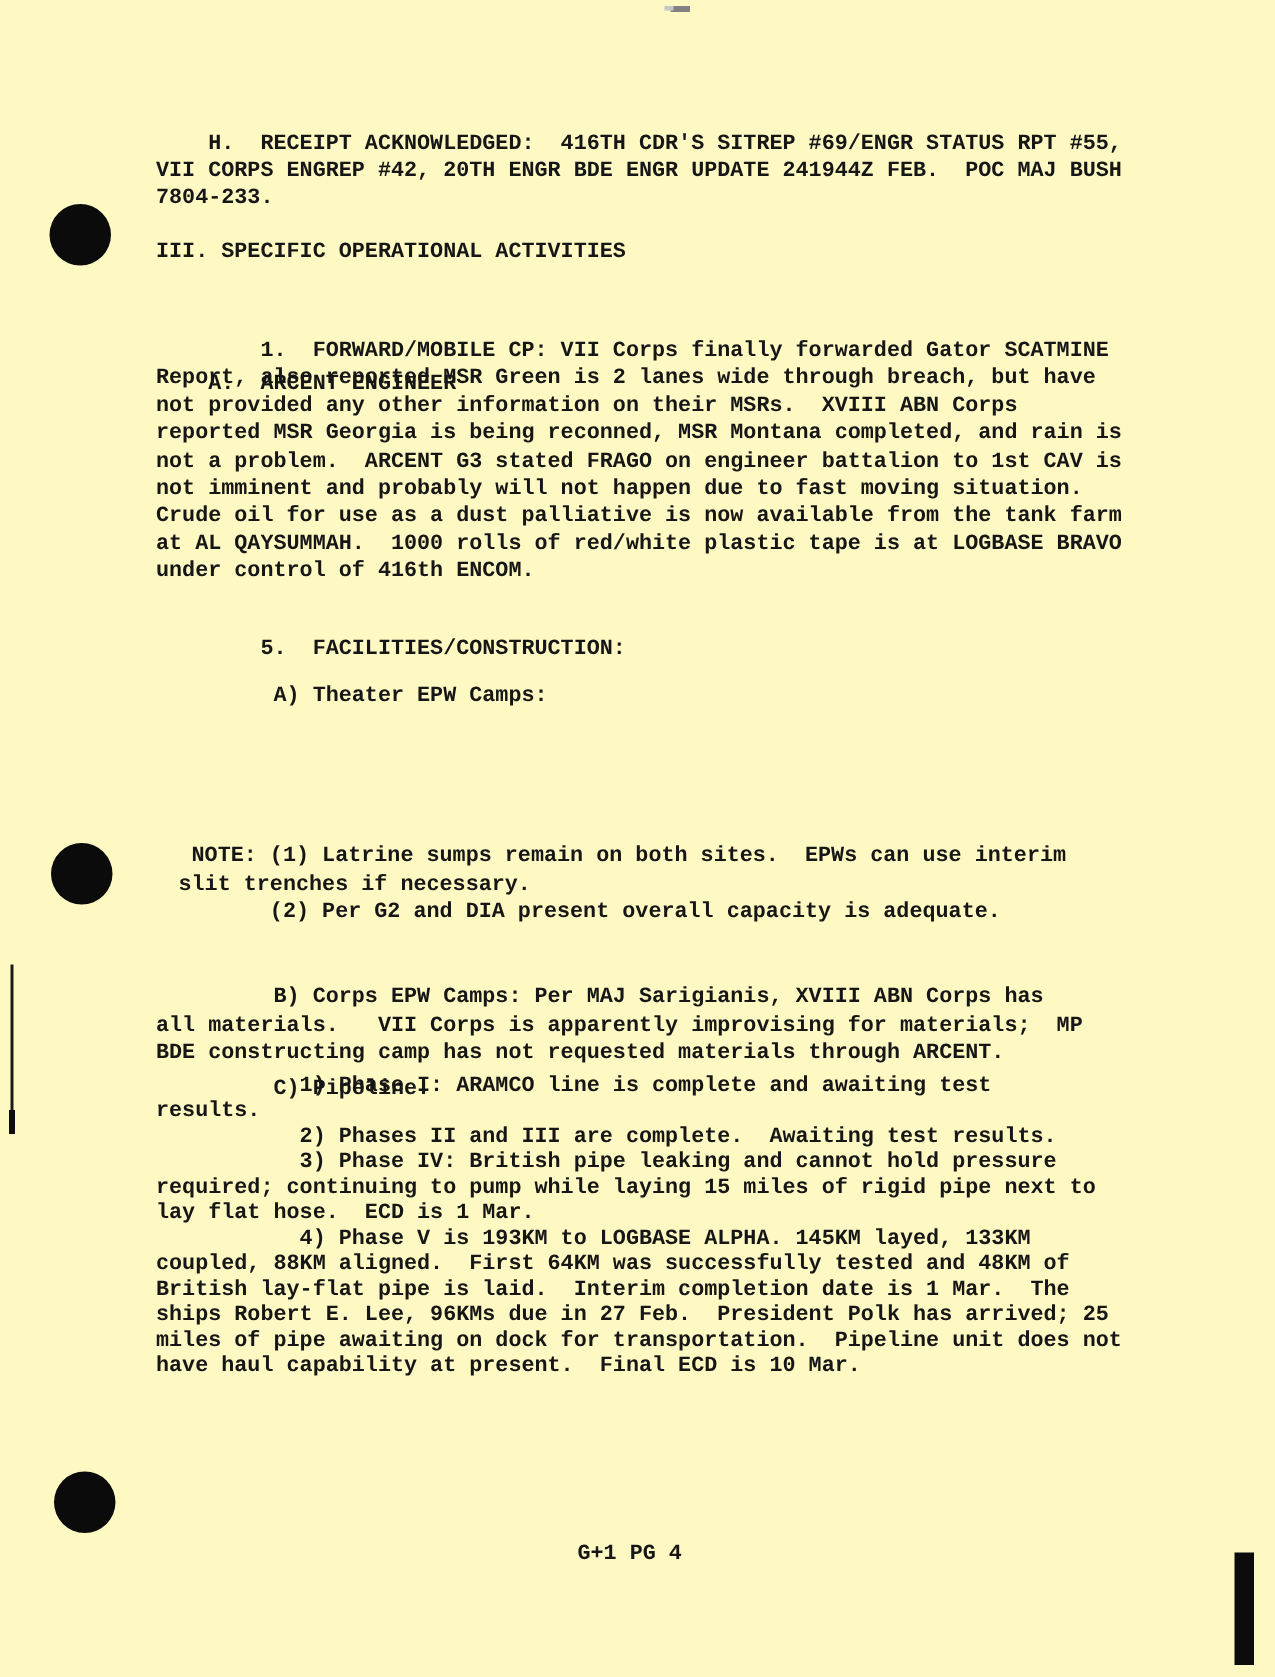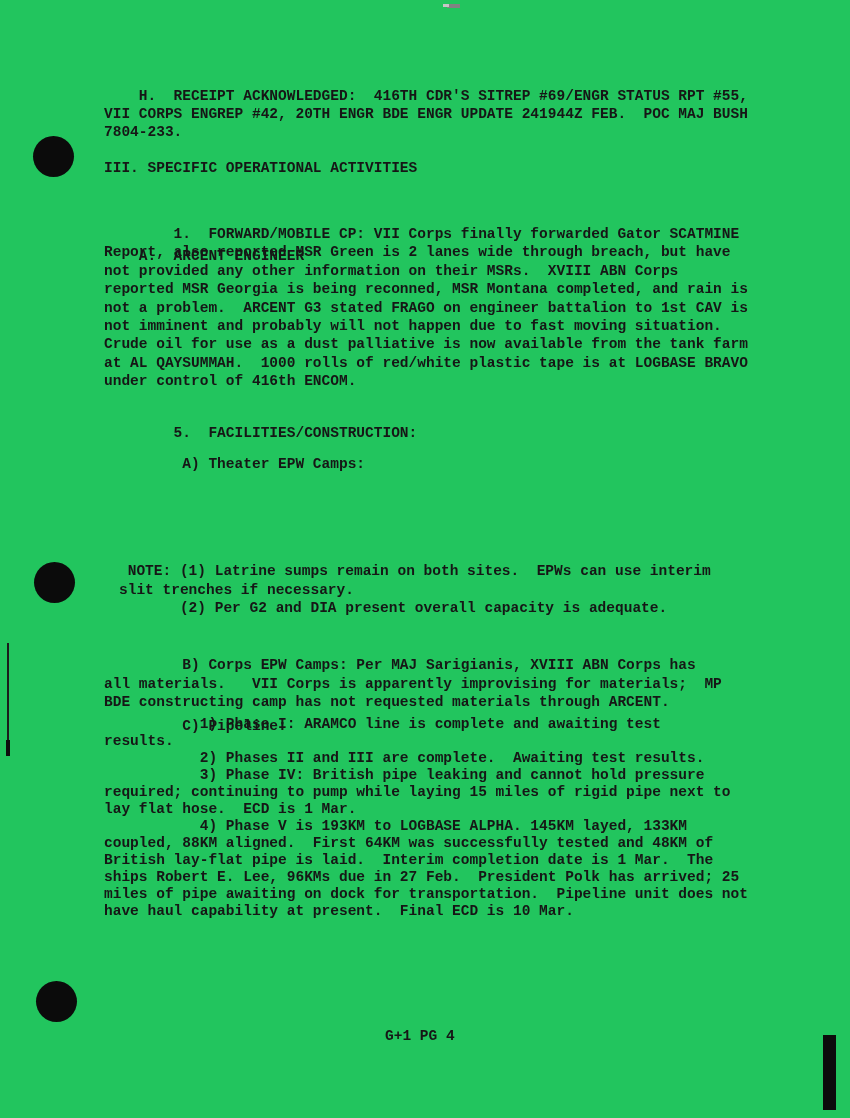--- a/index.html
+++ b/index.html
@@ -4,21 +4,21 @@
 <style>
   html, body {
     margin: 0;
     padding: 0;
     background: #ffffff;
   }
   .page {
     position: relative;
     width: 850px;
     height: 1118px;
-    background: #22c55e;
+    background: #fef9c3;
     overflow: hidden;
     font-family: "Liberation Mono", "DejaVu Sans Mono", monospace;
   }
   pre.block {
     position: absolute;
     left: 104px;
     margin: 0;
     font-family: "Liberation Mono", "DejaVu Sans Mono", monospace;
     font-weight: 700;
     font-size: 14.5px;

